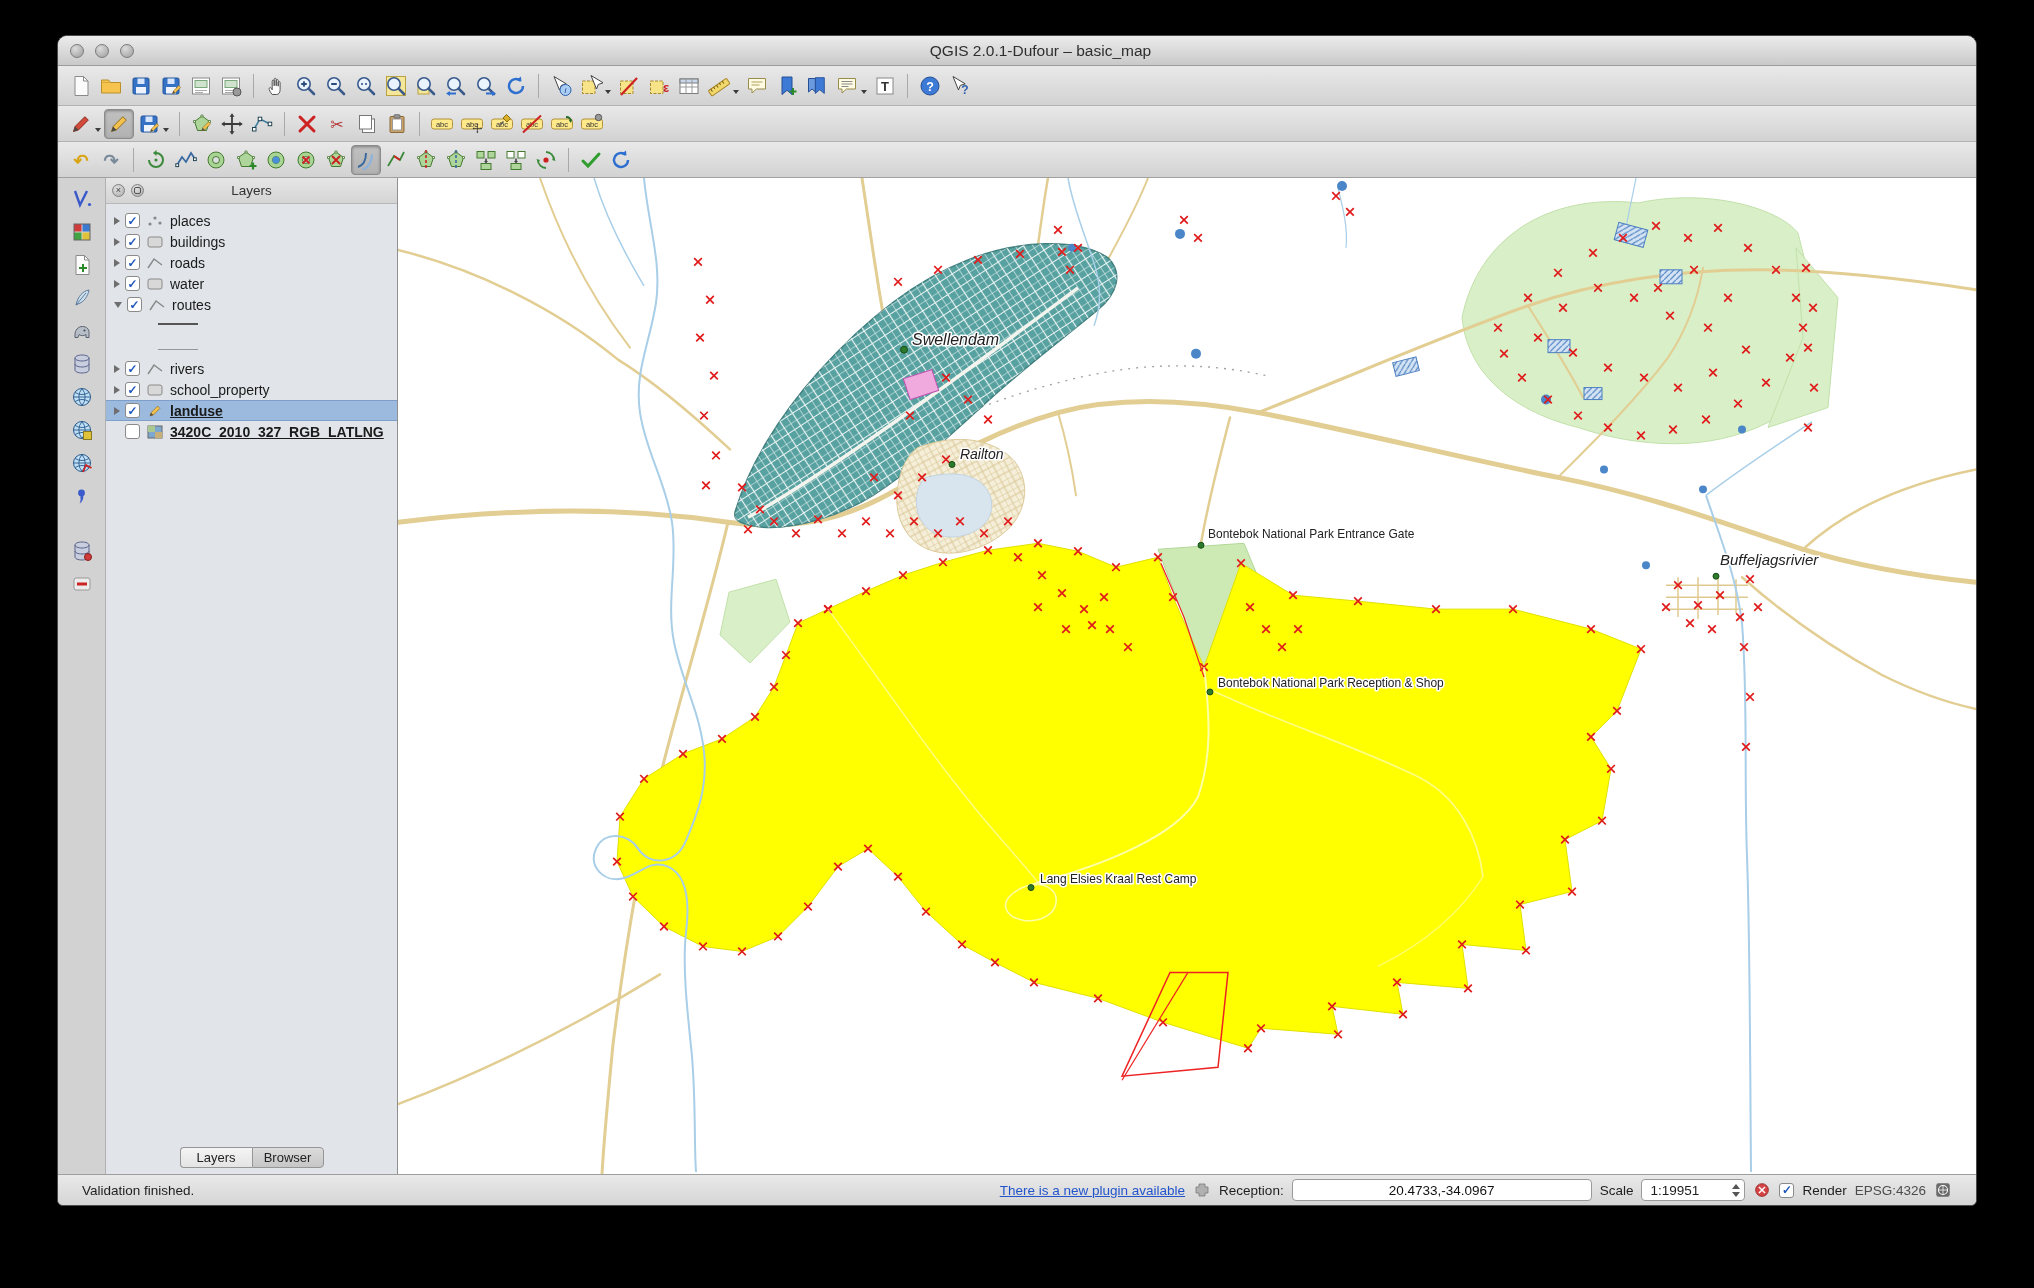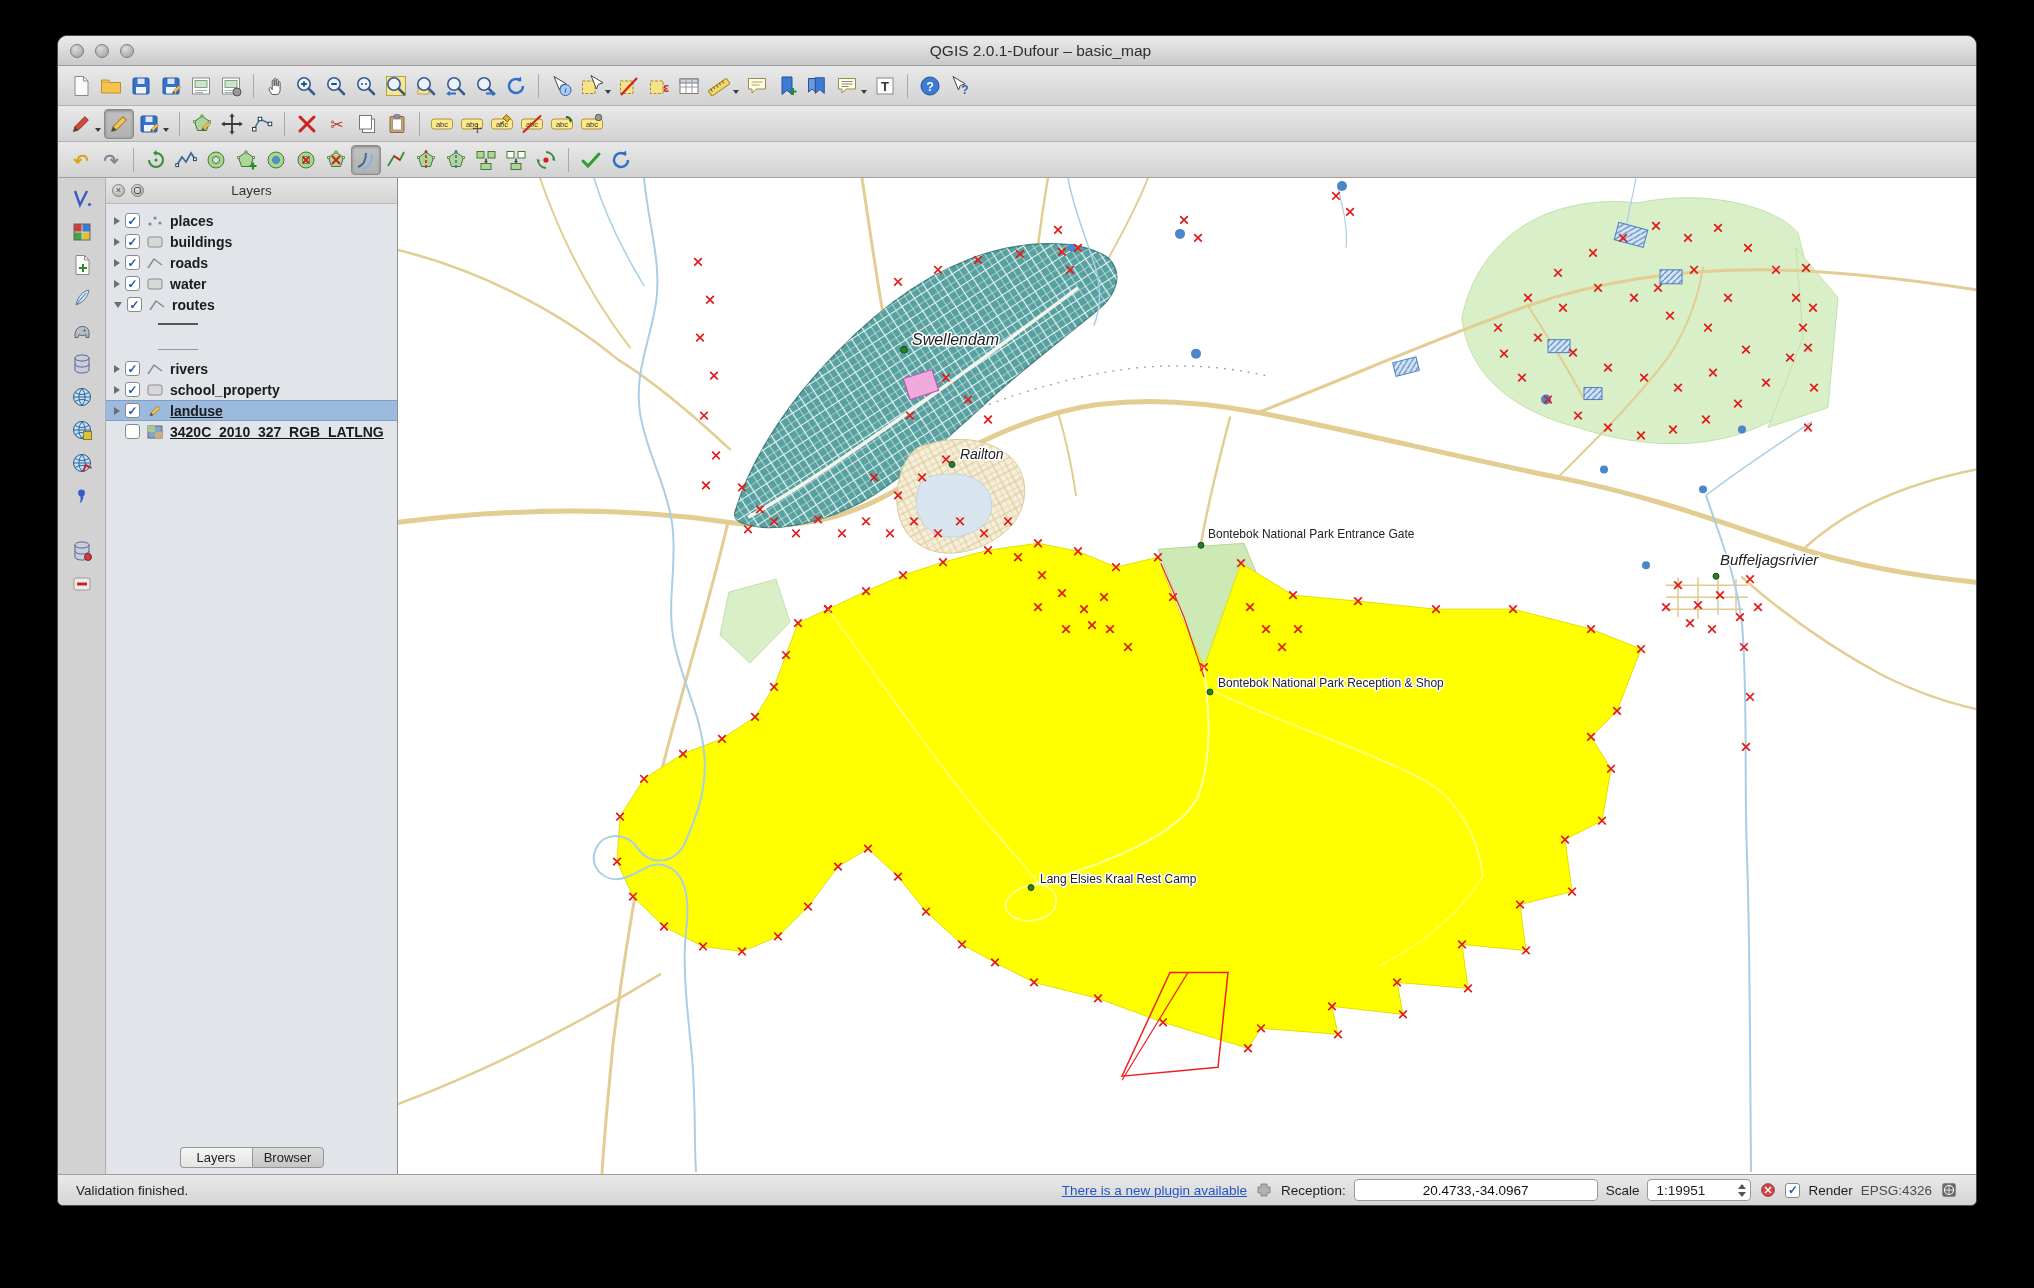--- a/index.html
+++ b/index.html
@@ -38,21 +38,21 @@
   .lpanel{flex:0 0 292px;background:#e1e5e9;border-right:1px solid #8f8f8f;display:flex;flex-direction:column;position:relative;}
   .lp-head{height:26px;background:linear-gradient(#e6e6e6,#d4d4d4);border-bottom:1px solid #b8b8b8;
     display:flex;align-items:center;position:relative;}
   .ph-btn{width:13px;height:13px;border-radius:50%;background:radial-gradient(circle at 35% 30%,#e2e2e2,#ababab);
     border:1px solid #828282;margin-left:6px;display:flex;align-items:center;justify-content:center;
     font-size:9px;color:#444;line-height:1;}
   .ph-sq{width:7px;height:7px;border:1.5px solid #555;border-radius:2px;}
   .lp-title{position:absolute;left:0;right:0;text-align:center;font-size:13.5px;color:#333;}
   .tree{padding-top:6px;flex:1;overflow:hidden;font-size:14px;color:#1a1a1a;}
   .lrow{height:21px;display:flex;align-items:center;padding-left:8px;gap:5px;}
-  .lrow .lbl{white-space:nowrap;font-weight:bold;}
+  .lrow .lbl{white-space:nowrap;}
   .lrow.sel{background:#9cbade;border-top:1px solid #7d9fca;border-bottom:1px solid #7d9fca;}
   .lrow.sel .lbl{text-decoration:underline;font-weight:bold;}
   .lrow .raster-lbl{font-weight:bold;text-decoration:underline;}
   .tri-r{width:0;height:0;border-left:6px solid #6e6e6e;border-top:4px solid transparent;border-bottom:4px solid transparent;flex:0 0 6px;}
   .tri-d{width:0;height:0;border-top:6px solid #6e6e6e;border-left:4px solid transparent;border-right:4px solid transparent;flex:0 0 8px;}
   .tri-none{width:6px;flex:0 0 6px;}
   .cbx{width:15px;height:15px;background:#fff;border:1px solid #8a8a8a;border-radius:3px;flex:0 0 15px;
     display:flex;align-items:center;justify-content:center;font-size:12px;font-weight:bold;color:#1f56bb;line-height:1;}
   .licon{width:20px;height:16px;flex:0 0 20px;display:flex;align-items:center;justify-content:center;}
   .symrow{height:17px;display:flex;align-items:center;padding-left:52px;}
@@ -62,24 +62,24 @@
   .lp-tabs{flex:0 0 34px;display:flex;align-items:center;justify-content:center;}
   .seg{height:21px;min-width:72px;padding:0 10px;font-size:13px;display:flex;align-items:center;justify-content:center;
     border:1px solid #969696;color:#222;background:linear-gradient(#dcdcdc,#c6c6c6);}
   .seg.active{background:linear-gradient(#f4f4f4,#e4e4e4);}
   .seg:first-child{border-radius:4px 0 0 4px;border-right:none;}
   .seg:last-child{border-radius:0 4px 4px 0;text-align:right;}
   .canvas{flex:1;position:relative;background:#737373;min-width:0;border-radius:14px;}
   .canvas svg.map{position:absolute;inset:0;width:100%;height:100%;}
   
   .status{flex:0 0 31px;background:linear-gradient(#e9e9e9,#d5d5d5);border-top:1px solid #9e9e9e;
-    display:flex;align-items:center;font-size:13.5px;color:#1e1e1e;padding:0 18px;gap:8px;}
+    display:flex;align-items:center;font-size:13.5px;color:#1e1e1e;padding:0 24px;gap:8px;}
   .st-spacer{flex:1;}
   .link{color:#2255cc;text-decoration:underline;}
-  .coord-input{width:244px;height:22px;border:1px solid #9a9a9a;border-radius:4px;background:#fff;
+  .coord-input{width:300px;height:22px;border:1px solid #9a9a9a;border-radius:4px;background:#fff;
     text-align:center;font-size:13.5px;font-family:"Liberation Sans",sans-serif;color:#111;}
   .scale-box{width:104px;height:22px;border:1px solid #9a9a9a;border-radius:4px;background:#fff;
     display:flex;align-items:center;padding:0 4px 0 8px;font-size:13.5px;}
   .scale-box .txt{flex:1;}
   .step{display:flex;flex-direction:column;gap:3px;}
   .step i{display:block;width:0;height:0;border-left:4px solid transparent;border-right:4px solid transparent;}
   .step .up{border-bottom:5px solid #555;}
   .step .dn{border-top:5px solid #555;}
   .ic-s{width:18px;height:18px;display:block;}
   .crs{color:#4c4c4c;}

